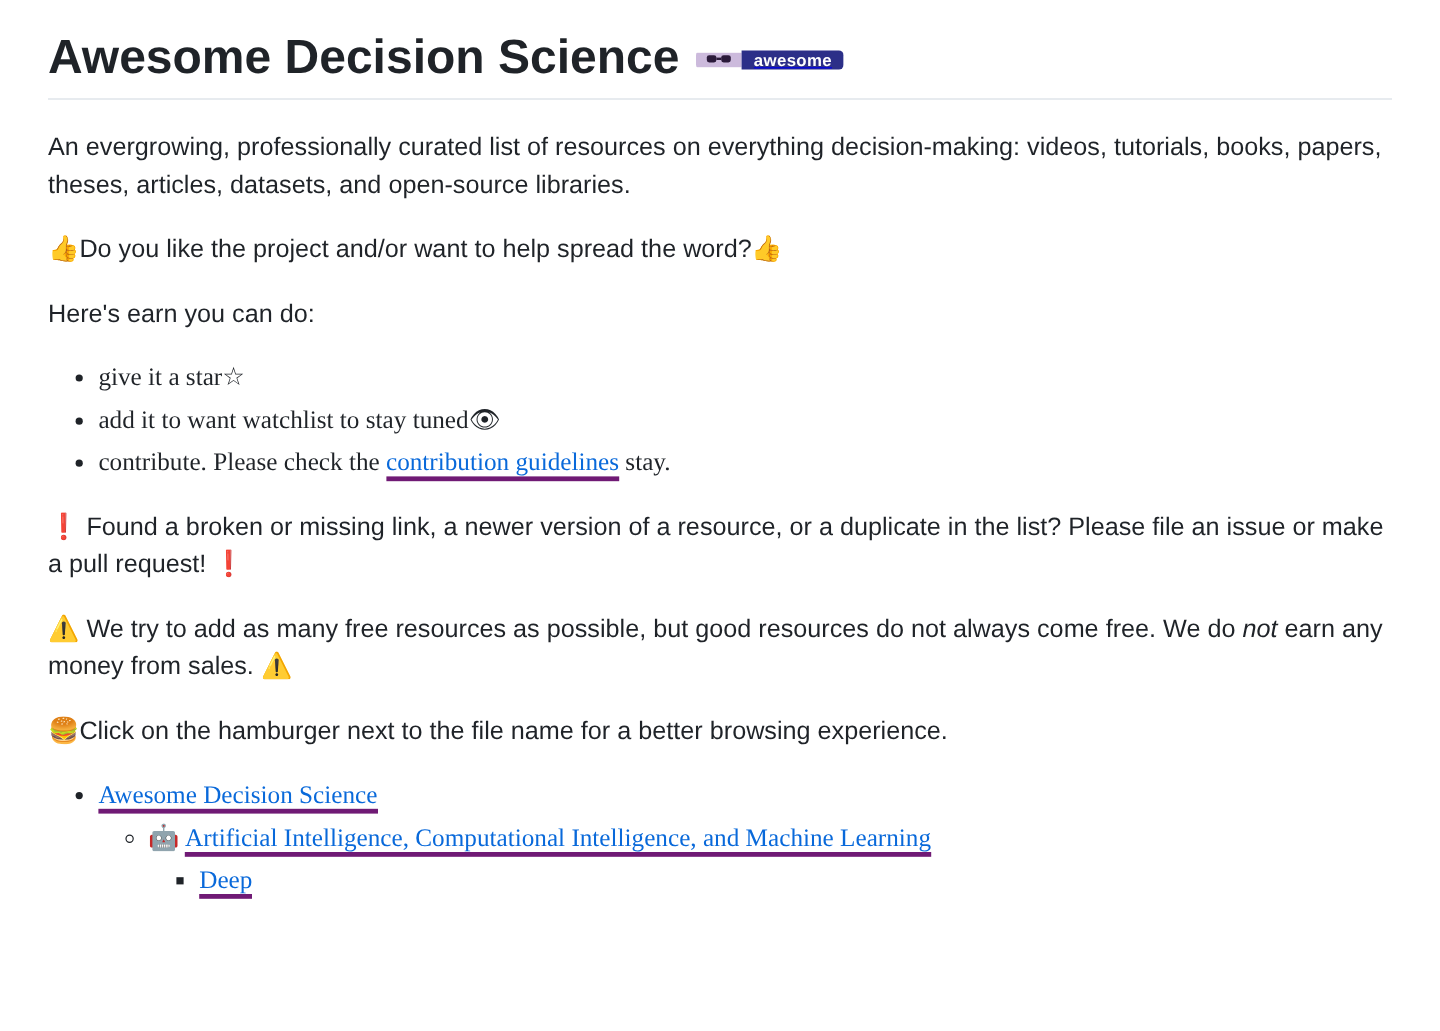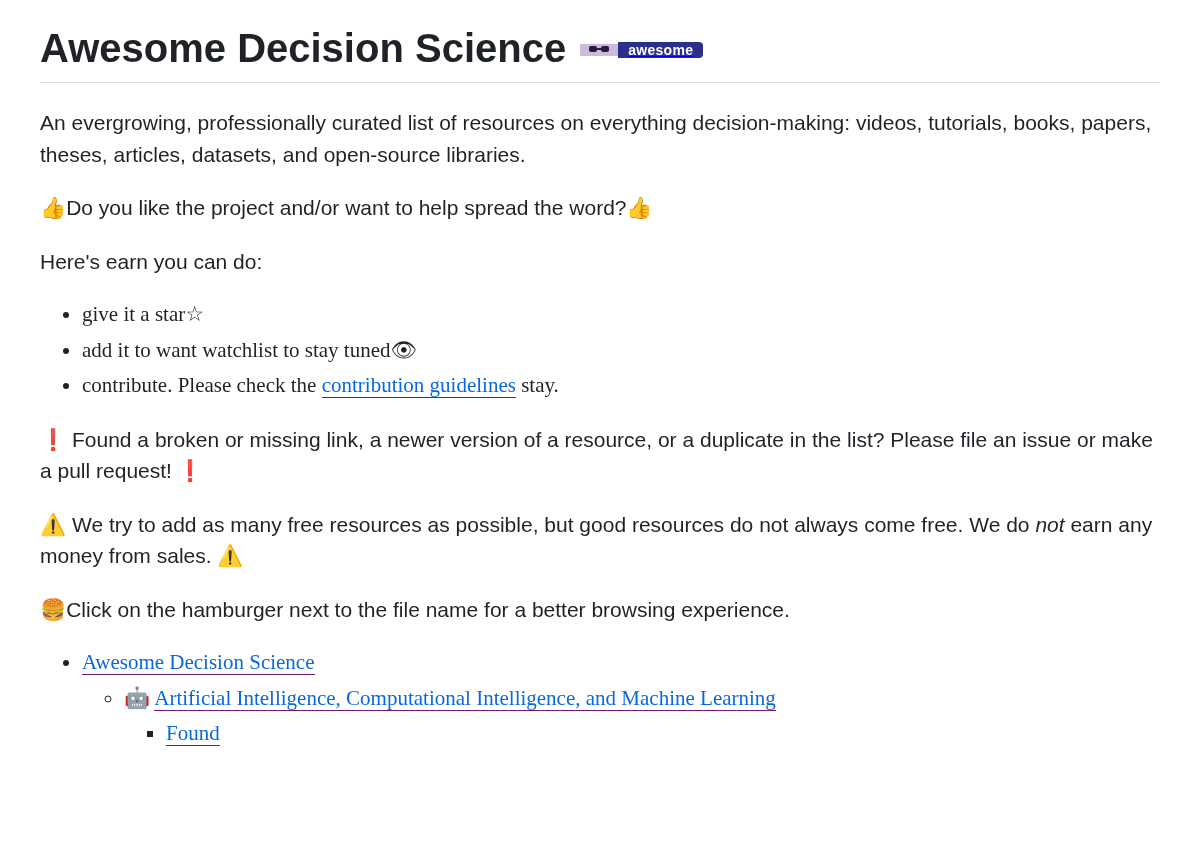--- a/index.html
+++ b/index.html
@@ -60,21 +60,21 @@
   p { margin: 0 0 22px 0; }
   ul { margin: 0 0 22px 0; padding-left: 42px; }
   ul ul { margin-bottom: 11px; }
   li { margin: 4px 0; font-family: Liberation Serif, serif; }
   li.disc  { list-style-type: disc; }
   li.circle{ list-style-type: circle; }
   li.square{ list-style-type: square; }
   a.link {
     color: #0969da;
     text-decoration: none;
-    border-bottom: 1px solid #701a75;
+    border-bottom: 4px solid #701a75;
   }
   .emoji { font-style: normal; }
   em { }
   .sunglasses-icon svg { display:block; }
 </style>
 </head>
 <body>
 
 <div class="title-row">
   <h1>Awesome Decision Science</h1>
@@ -126,19 +126,19 @@
 
 <ul>
   <li class="disc">
     <a href="#" class="link">Awesome Decision Science</a>
     <ul>
       <li class="circle">
         <span class="emoji">🤖</span>
         <a href="#" class="link">Artificial Intelligence, Computational Intelligence, and Machine Learning</a>
         <ul>
           <li class="square">
-            <a href="#" class="link">Found</a>
+            <a href="#" class="link">Deep</a>
           </li>
         </ul>
       </li>
     </ul>
   </li>
 </ul>
 
 </body></html>

